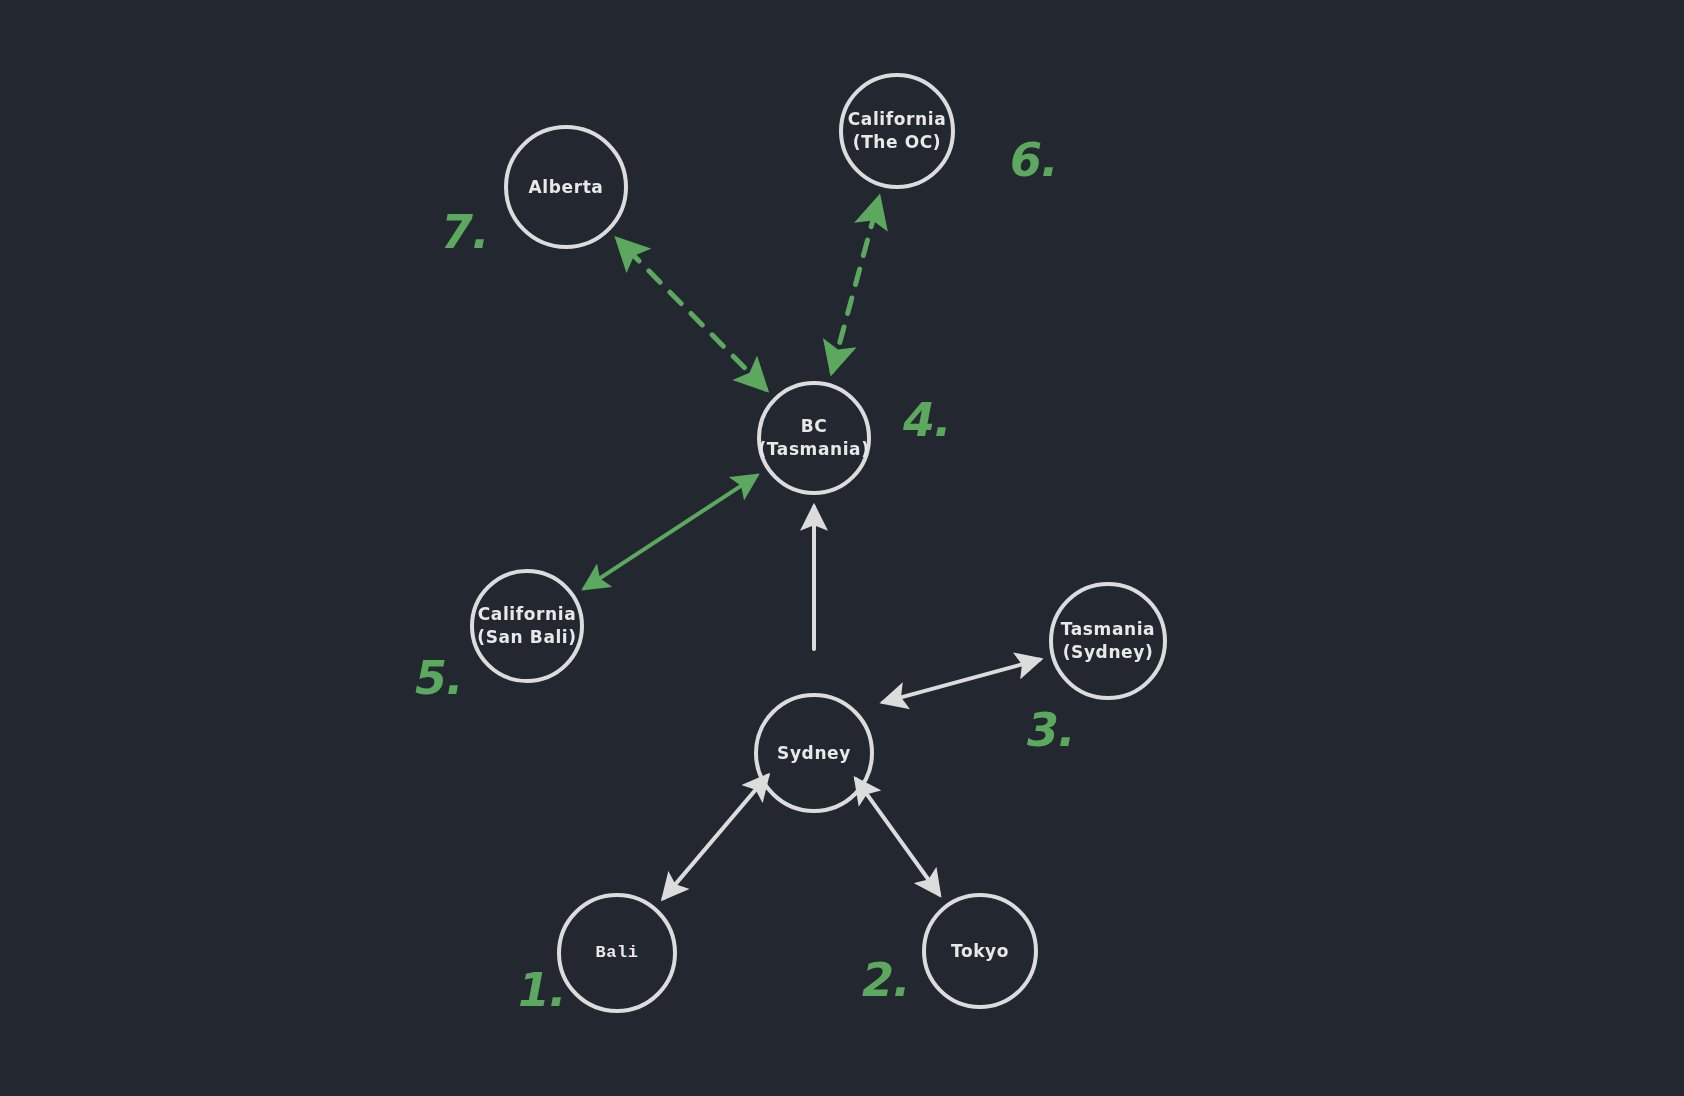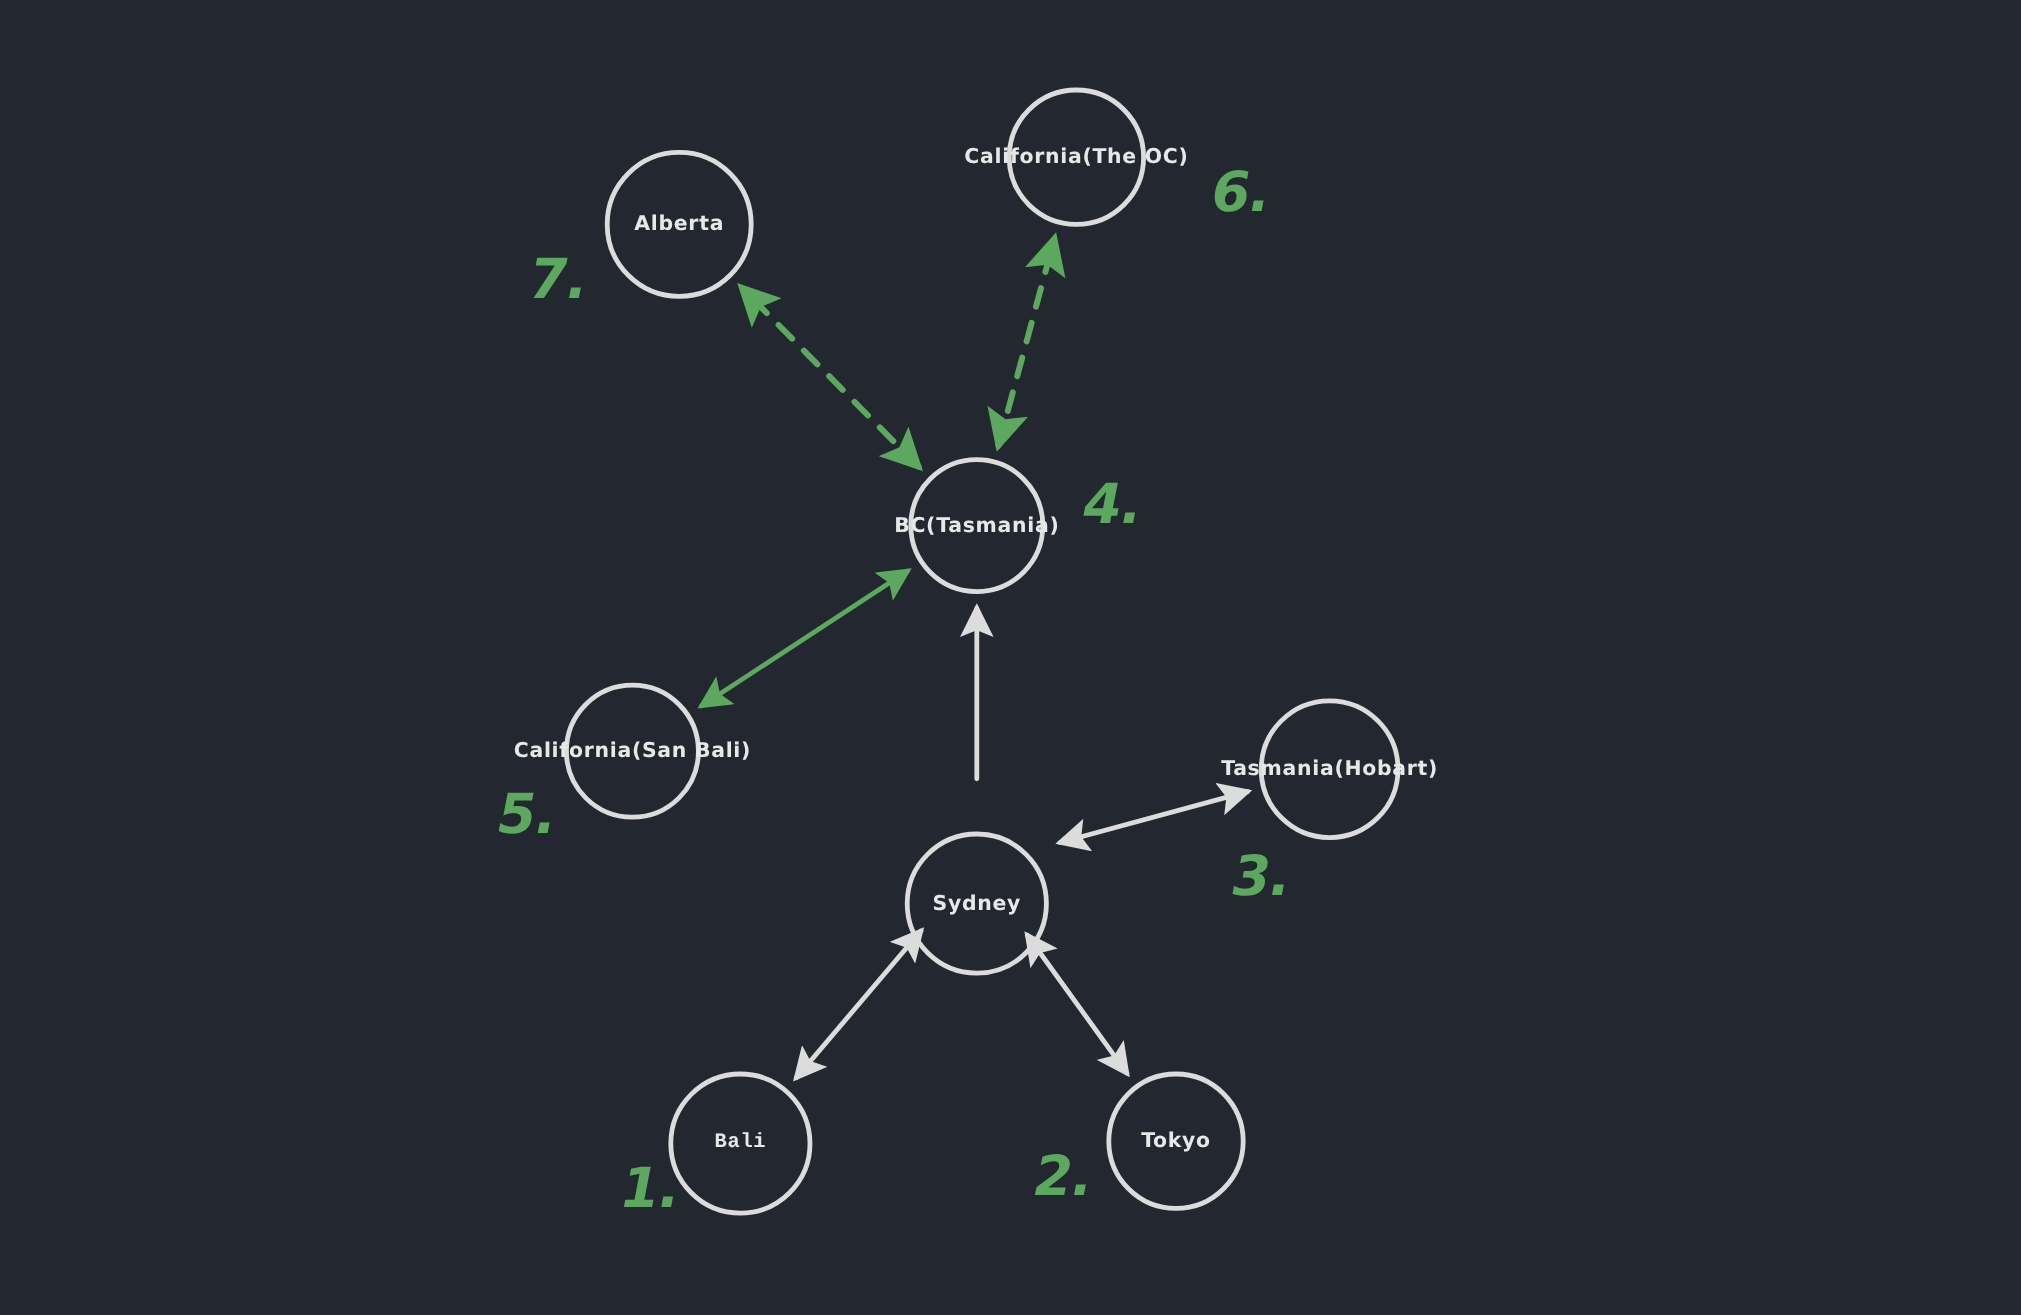--- a/index.html
+++ b/index.html
@@ -21,21 +21,21 @@
     width: 1684px;
     height: 1096px;
   }
   .node {
     position: absolute;
     border-radius: 50%;
     background: transparent;
     border: 4px solid #DCDCDC;
     box-sizing: border-box;
     display: flex;
-    flex-direction: row;
+    flex-direction: column;
     align-items: center;
     justify-content: center;
     color: #E8E8E8;
     font-family: "DejaVu Sans", sans-serif;
     font-size: 17px;
     font-weight: 600;
     letter-spacing: 0.6px;
     line-height: 1.35;
     text-align: center;
     user-select: none;
@@ -105,21 +105,21 @@
       </div>
       <div class="node" style="left: 470px; top: 569px; width: 114px; height: 114px; border-color: rgb(220, 220, 220); color: rgb(232, 232, 232);">
         <span class="ln">California</span>
         <span class="ln">(San Bali)</span>
       </div>
       <div class="node" style="left: 754px; top: 693px; width: 120px; height: 120px; border-color: rgb(220, 220, 220); color: rgb(232, 232, 232);">
         <span class="ln">Sydney</span>
       </div>
       <div class="node" style="left: 1049px; top: 582px; width: 118px; height: 118px; border-color: rgb(220, 220, 220); color: rgb(232, 232, 232);">
         <span class="ln">Tasmania</span>
-        <span class="ln">(Hobart)</span>
+        <span class="ln">(Sydney)</span>
       </div>
       <div class="node" style="left: 557px; top: 893px; width: 120px; height: 120px; border-color: rgb(220, 220, 220); color: rgb(232, 232, 232); font-family: Liberation Mono, monospace;">
         <span class="ln">Bali</span>
       </div>
       <div class="node" style="left: 922px; top: 893px; width: 116px; height: 116px; border-color: rgb(220, 220, 220); color: rgb(232, 232, 232);">
         <span class="ln">Tokyo</span>
       </div>
     </div>
   <div id="step-layer">
       <div class="step" style="left: 518px; top: 963px; color: rgb(91, 168, 94);">1.</div>

